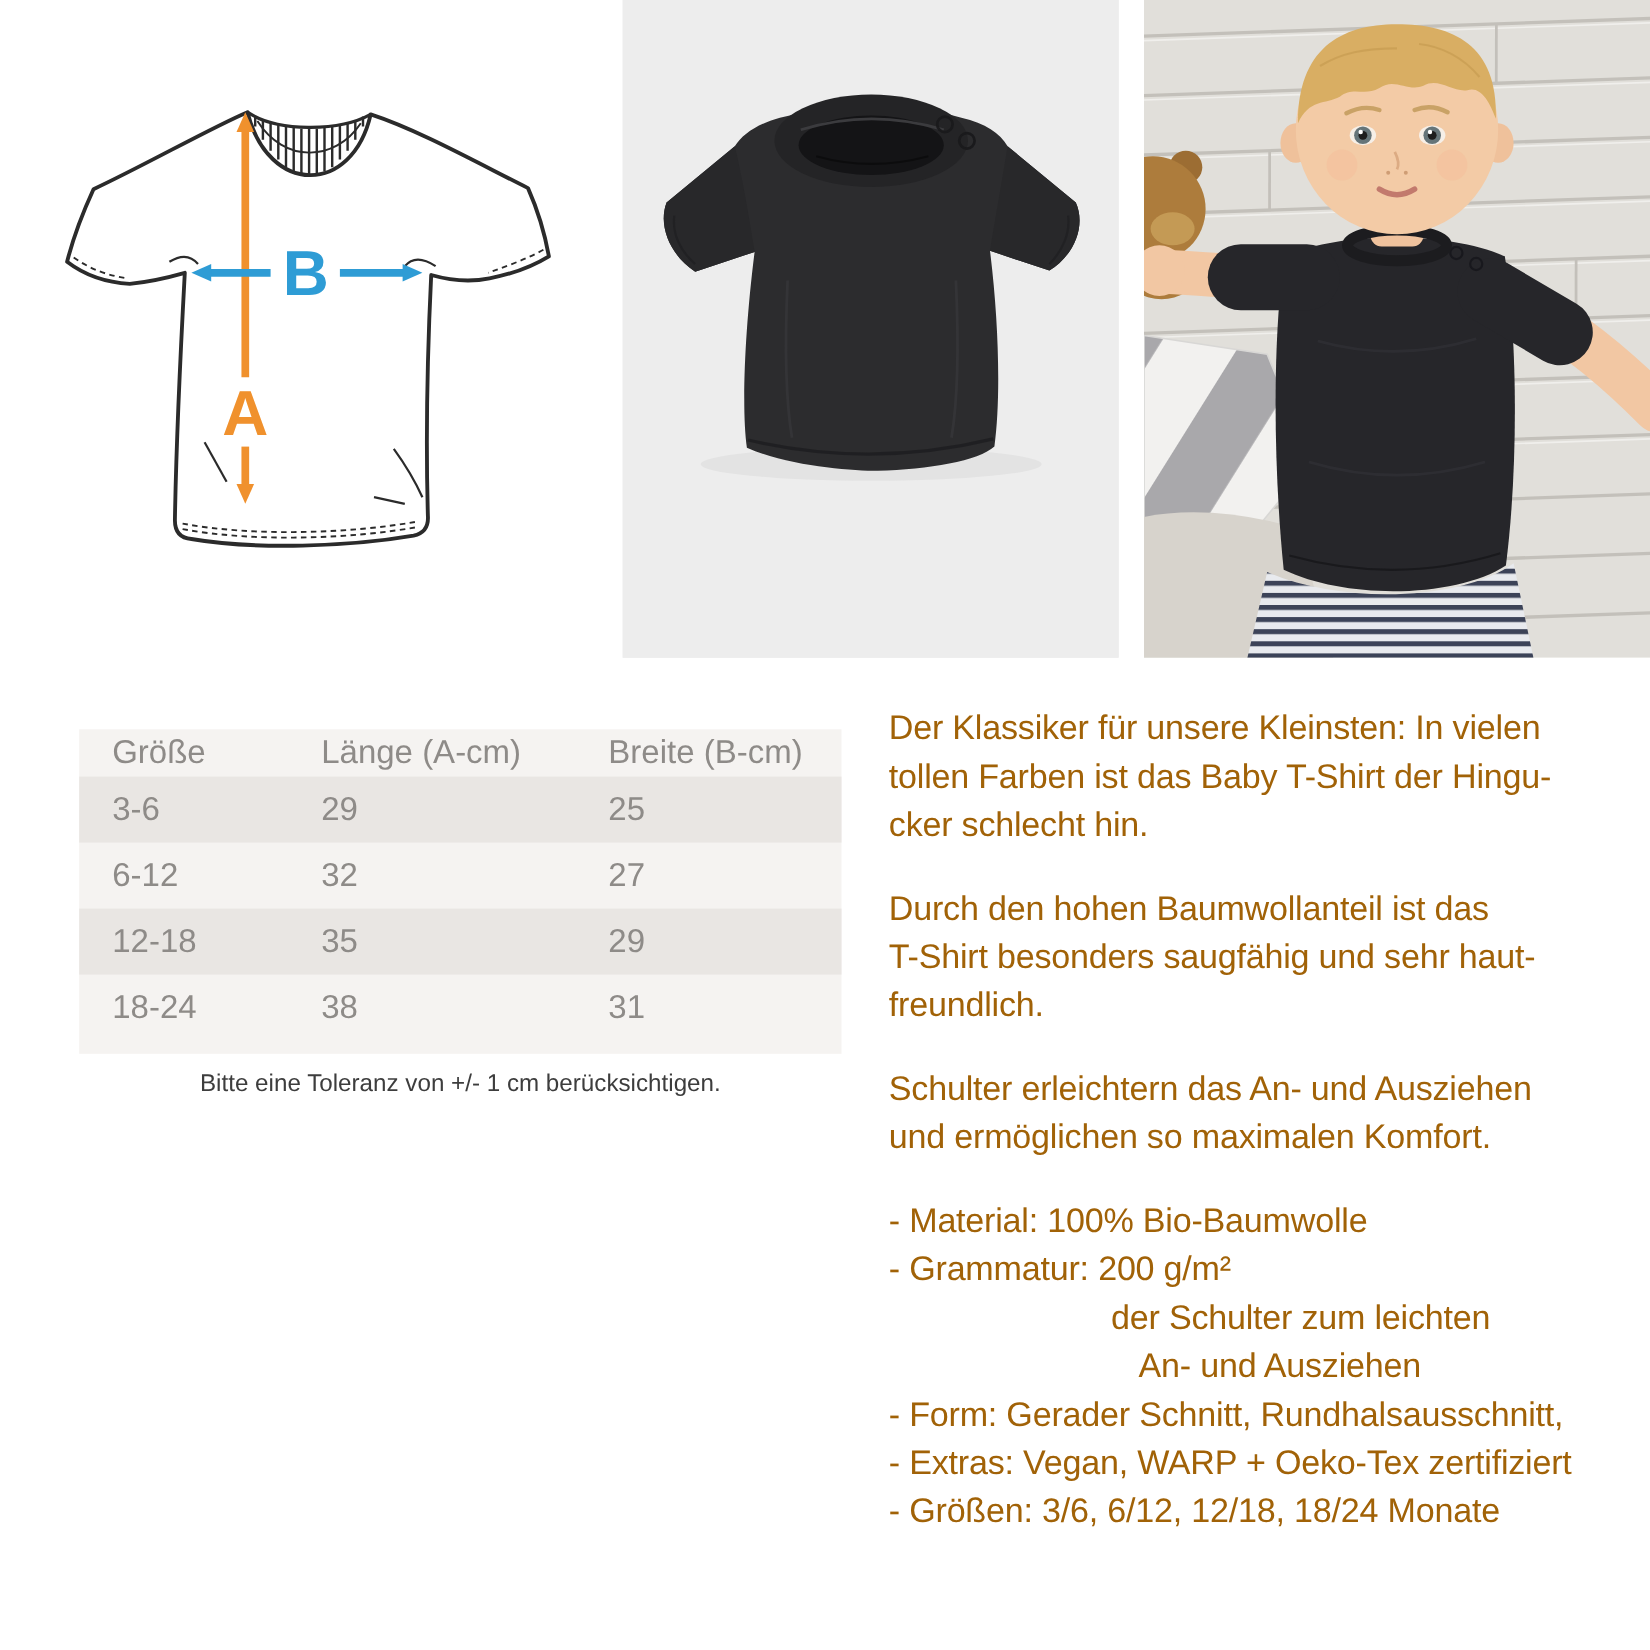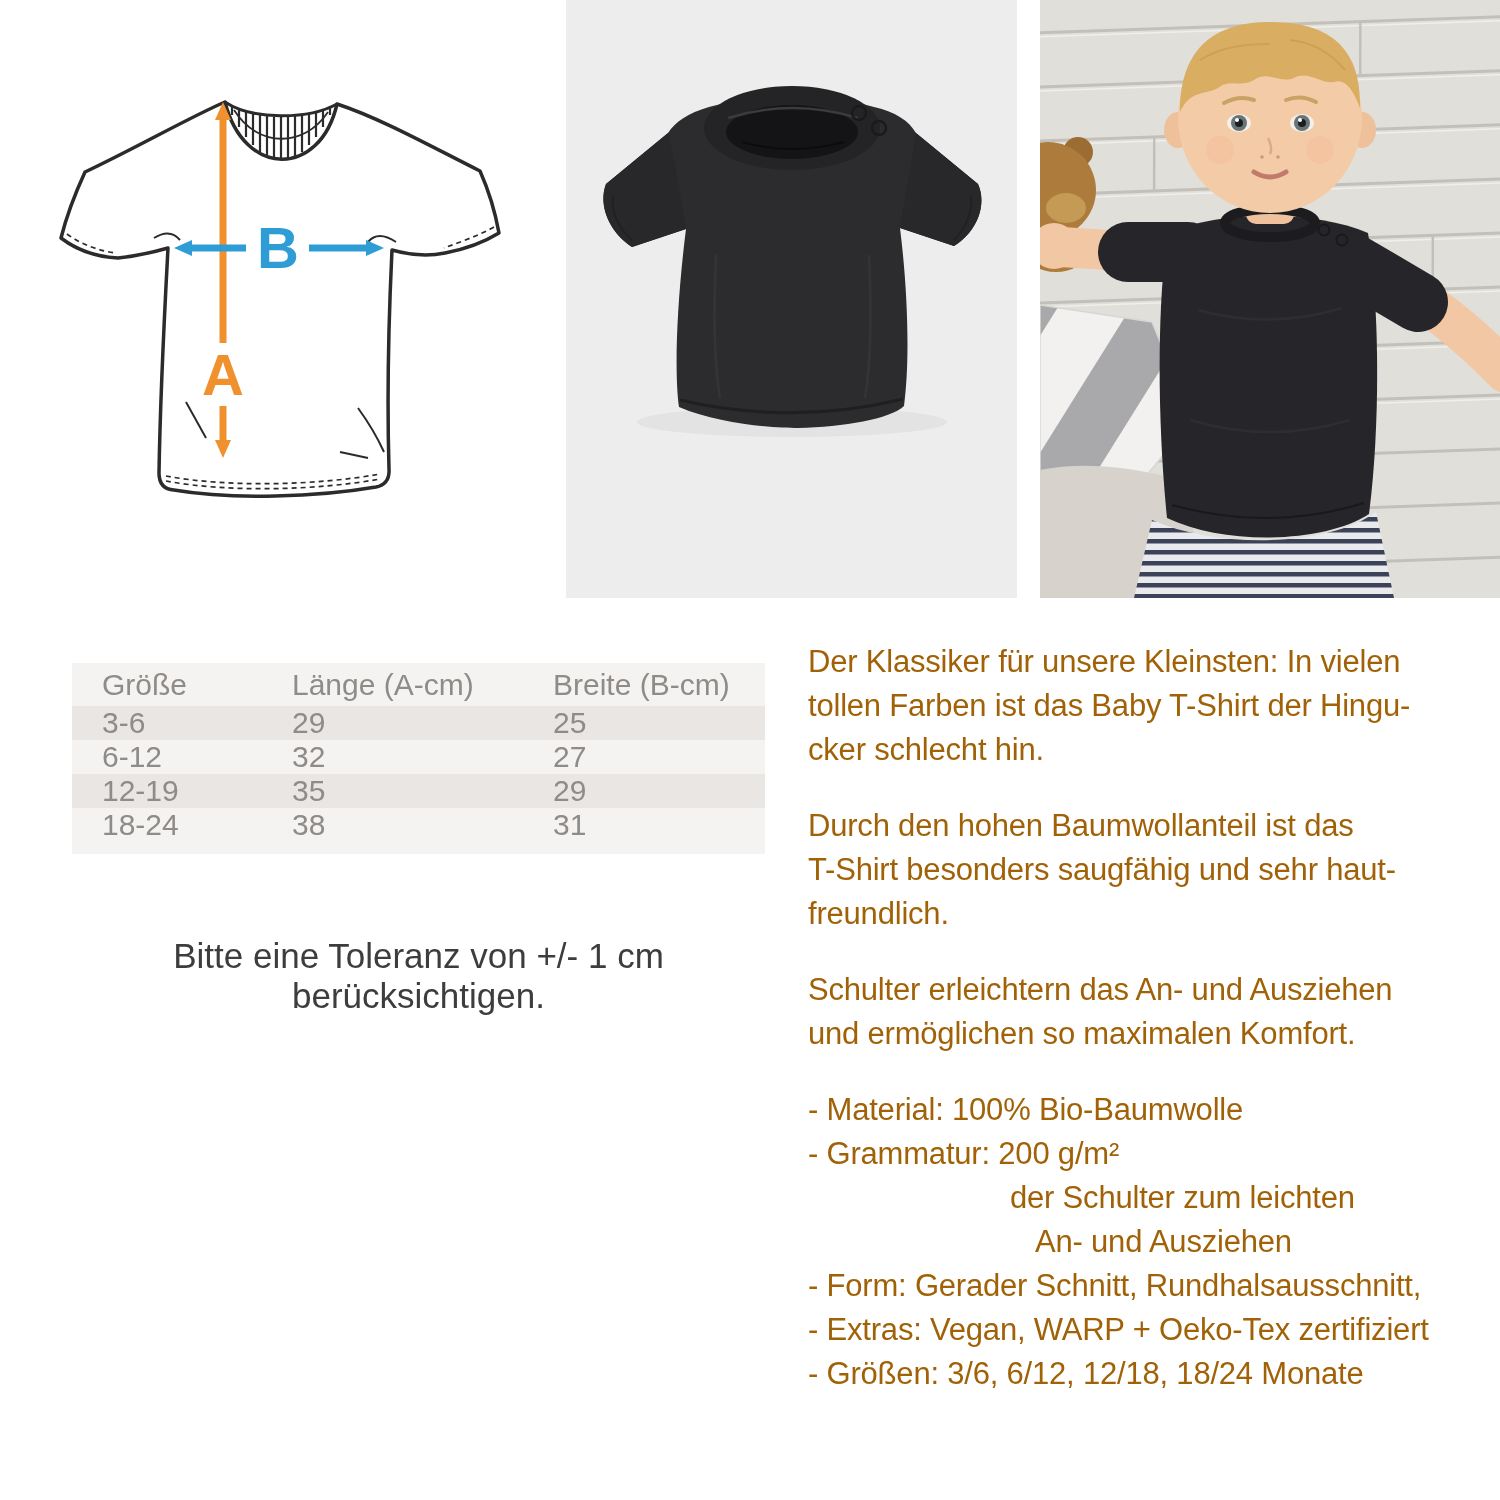--- a/index.html
+++ b/index.html
@@ -8,28 +8,28 @@
   .canvas svg{display:block;}
 
   
   .diagram{position:absolute;left:40px;top:60px;width:480px;height:460px;}
   .product-photo{position:absolute;left:566px;top:0;width:451px;height:598px;background:#ededed;}
   .model-photo{position:absolute;left:1040px;top:0;width:460px;height:598px;}
 
   
   .size-table{position:absolute;left:72px;top:663px;width:693px;background:#f5f3f1;
               padding-bottom:12px;color:#8e8b88;font-size:30px;}
-  .trow{display:grid;grid-template-columns:220px 261px 212px;height:34px;align-items:center;}
+  .trow{display:grid;grid-template-columns:220px 261px 212px;height:60px;align-items:center;}
   .trow.thead{height:43px;}
   .trow.striped{background:#e9e6e3;}
   .cell{white-space:nowrap;}
   .cell:first-child{padding-left:30px;}
 
-  .tolerance{position:absolute;left:72px;top:936px;width:693px;margin:0;text-align:center;
-             font-size:35px;color:#3d3d3d;}
+  .tolerance{position:absolute;left:72px;top:972px;width:693px;margin:0;text-align:center;
+             font-size:22px;color:#3d3d3d;}
 
   
   .description{position:absolute;left:808px;top:640px;width:672px;color:#a16207;
                font-size:31px;line-height:44px;letter-spacing:-0.2px;}
   .para{margin:0 0 32px 0;}
   .specs{margin:0;}
   .line{display:block;white-space:pre;}
   .indent-a{padding-left:202px;}
   .indent-b{padding-left:227px;}
 
@@ -272,21 +272,21 @@
       <div class="cell">3-6</div>
       <div class="cell">29</div>
       <div class="cell">25</div>
     </div>
     <div class="trow">
       <div class="cell">6-12</div>
       <div class="cell">32</div>
       <div class="cell">27</div>
     </div>
     <div class="trow striped">
-      <div class="cell">12-19</div>
+      <div class="cell">12-18</div>
       <div class="cell">35</div>
       <div class="cell">29</div>
     </div>
     <div class="trow">
       <div class="cell">18-24</div>
       <div class="cell">38</div>
       <div class="cell">31</div>
     </div>
   </div>
 

